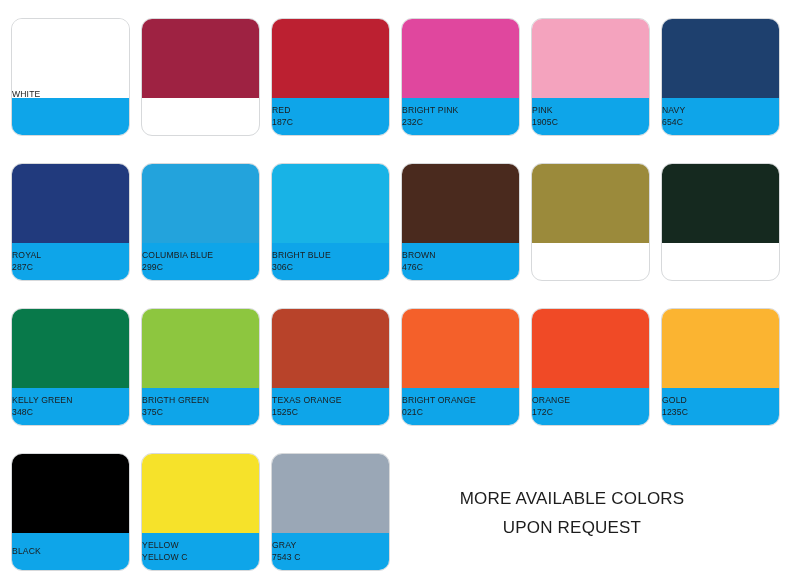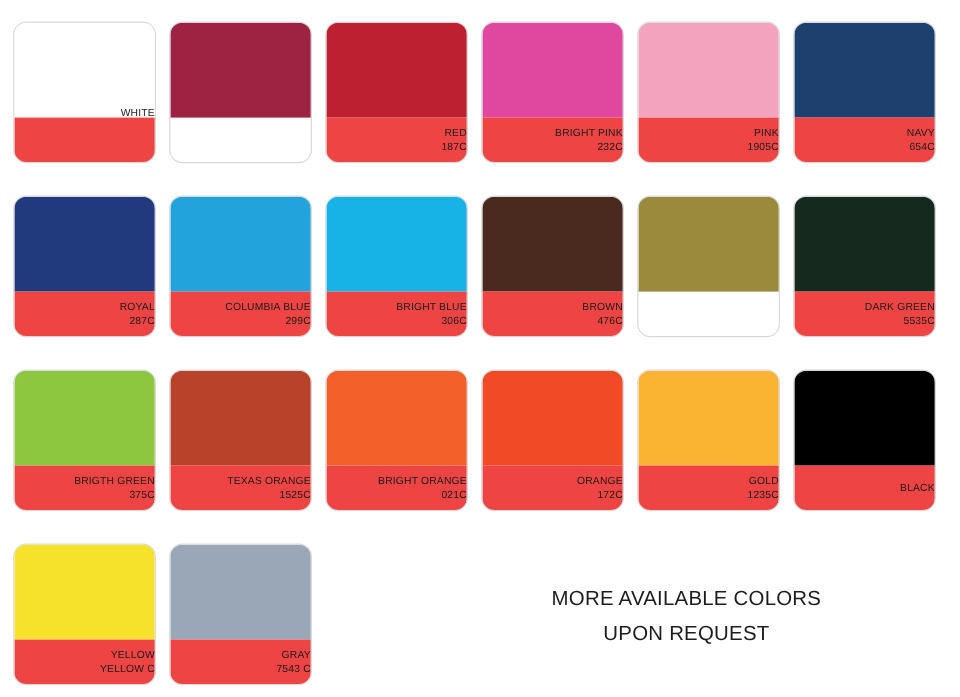--- a/index.html
+++ b/index.html
@@ -47,24 +47,24 @@
   }
 
   .swatch-color {
     width: 100%;
     height: 79px;
     flex: 0 0 79px;
   }
 
   .swatch-caption {
     flex: 1 1 auto;
-    background: #ef4444;
+    background: #0ea5e9;
     display: flex;
     flex-direction: column;
-    align-items: flex-end;
+    align-items: flex-start;
     justify-content: center;
     padding-bottom: 2px;
   }
 
   .swatch-name,
   .swatch-code {
     display: block;
     font-size: 8.6px;
     line-height: 12px;
     letter-spacing: 0.15px;
@@ -172,23 +172,26 @@
         <div class="swatch-caption">
           <span class="swatch-name">BROWN</span>
           <span class="swatch-code">476C</span>
         </div>
       </div>
       <div class="swatch">
         <div class="swatch-color" style="background: rgb(155, 138, 59);"></div>
       </div>
       <div class="swatch">
         <div class="swatch-color" style="background: rgb(21, 41, 31);"></div>
-        <div class="swatch-caption">
-          <span class="swatch-name">DARK GREEN</span>
-          <span class="swatch-code">5535C</span>
+      </div>
+      <div class="swatch">
+        <div class="swatch-color" style="background: rgb(8, 121, 74);"></div>
+        <div class="swatch-caption">
+          <span class="swatch-name">KELLY GREEN</span>
+          <span class="swatch-code">348C</span>
         </div>
       </div>
       <div class="swatch">
         <div class="swatch-color" style="background: rgb(141, 198, 63);"></div>
         <div class="swatch-caption">
           <span class="swatch-name">BRIGTH GREEN</span>
           <span class="swatch-code">375C</span>
         </div>
       </div>
       <div class="swatch">

